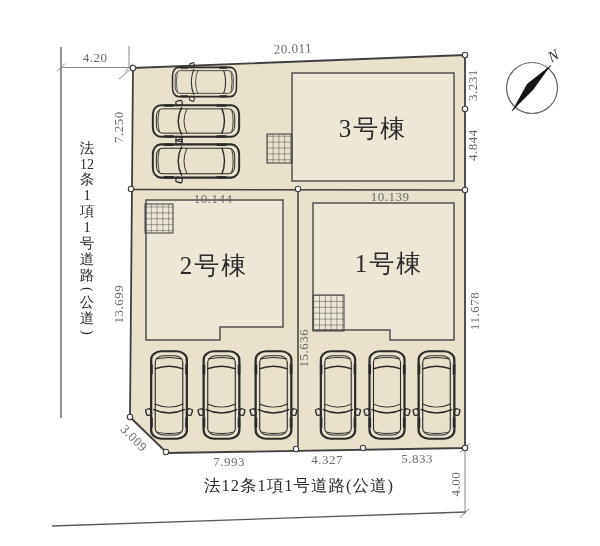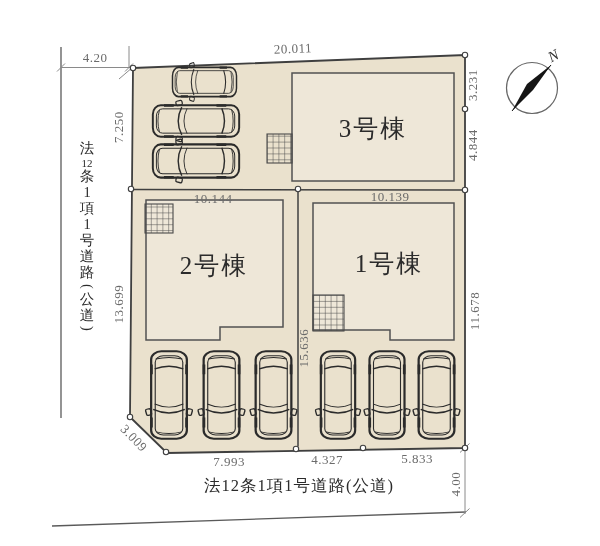--- a/index.html
+++ b/index.html
@@ -7,21 +7,21 @@
          font-family:"Liberation Serif","DejaVu Serif",serif;}
   svg{position:absolute;left:0;top:0;}
   svg text{font-family:"Liberation Serif","DejaVu Serif",serif;}
   .dim{font-size:13px;fill:#6b6b6b;letter-spacing:.5px;}
   .bldg-label{font-size:25px;fill:#2b2b2b;letter-spacing:2px;}
   .road-label{font-size:16.5px;fill:#2b2b2b;letter-spacing:1px;}
   .north{font-size:15px;font-style:italic;fill:#333;}
   .vroad{position:absolute;left:75px;top:141px;width:24px;display:flex;flex-direction:column;
          align-items:center;font-size:14.5px;line-height:1.1;color:#2b2b2b;}
   .vroad span{display:block;}
-  .vroad .tcy{font-size:11px;letter-spacing:0;}
+  .vroad .tcy{font-size:14px;letter-spacing:0;}
   .vroad .paren{transform:rotate(90deg);height:11px;line-height:11px;}
 </style>
 </head>
 <body>
 
 <div class="stage">
 <svg width="600" height="546" viewBox="0 0 600 546">
   <defs>
     <pattern id="hatch" width="5.8" height="5.9" patternUnits="userSpaceOnUse">
       <path d="M5.8,0 H0 V5.9" fill="none" stroke="#4a4a4a" stroke-width="1"></path>

